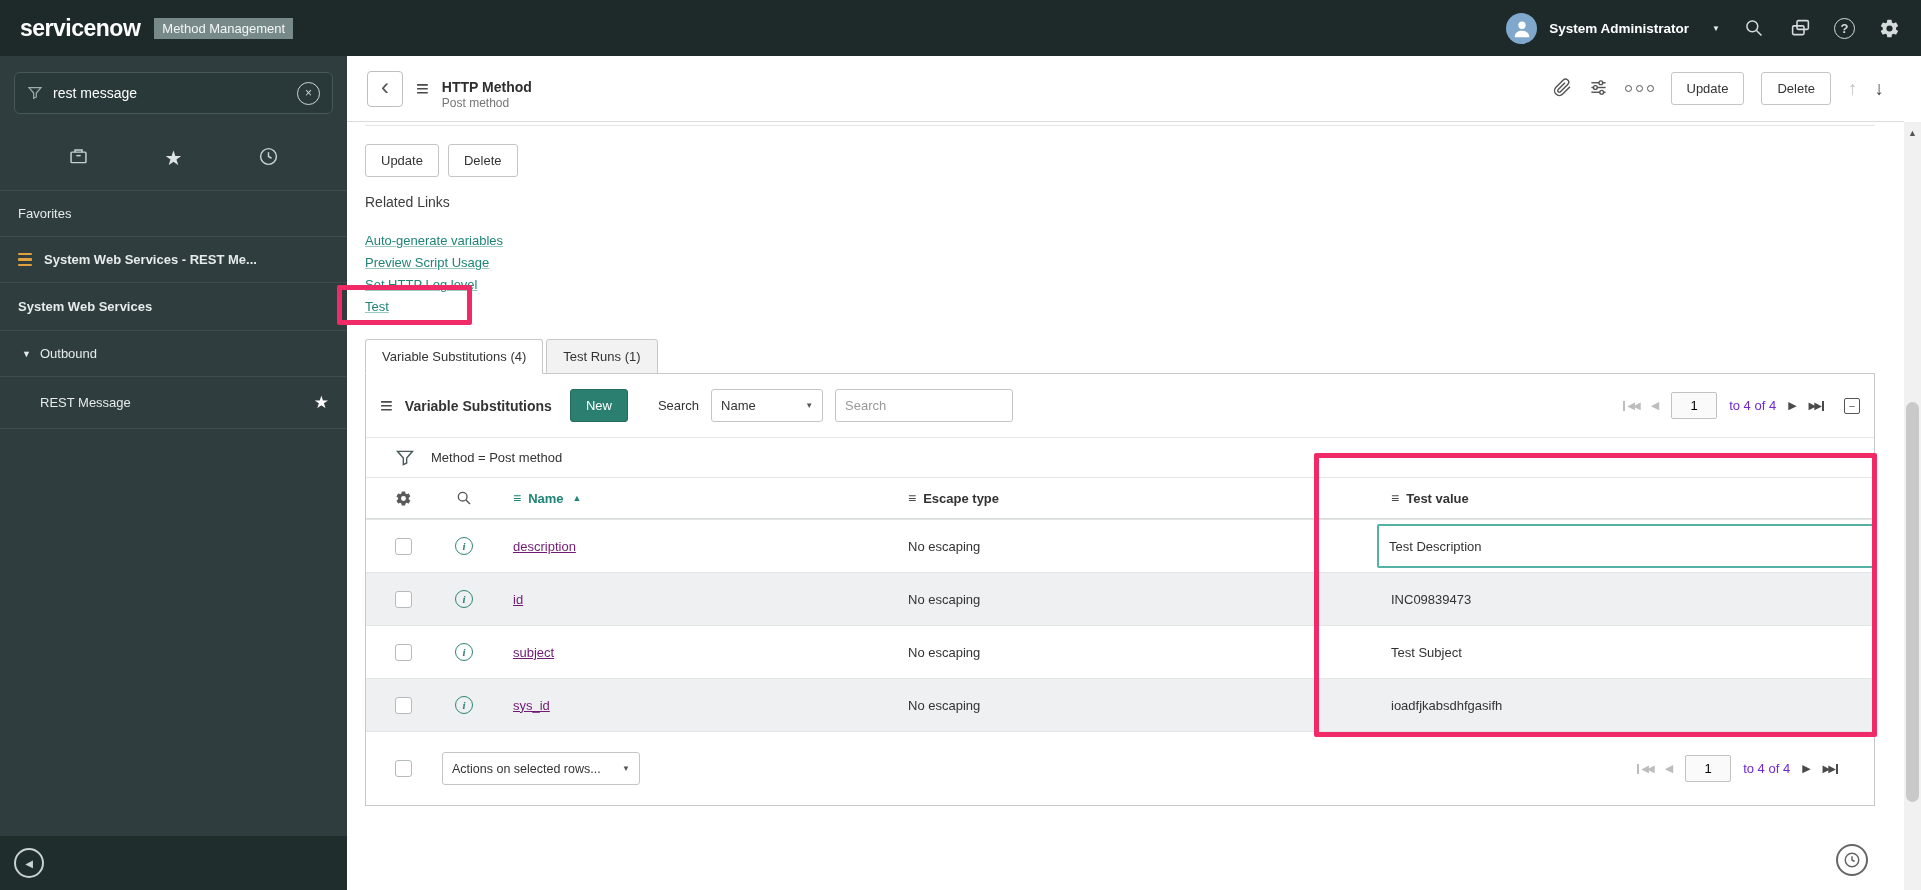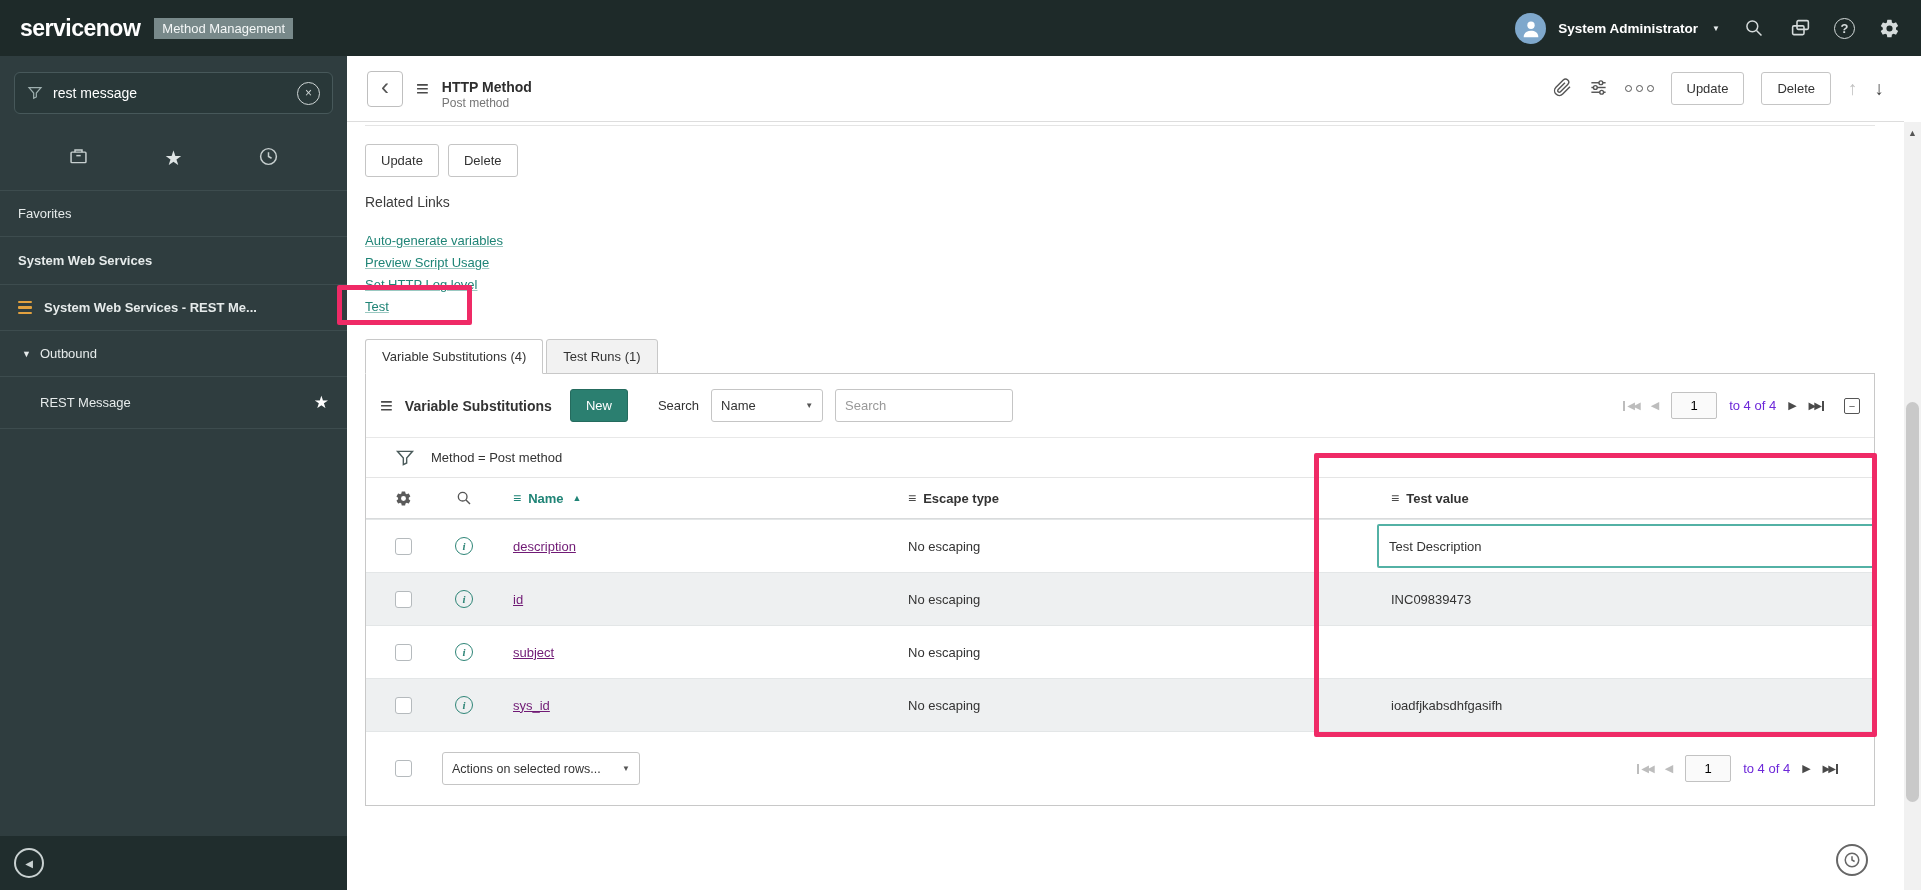--- a/index.html
+++ b/index.html
@@ -8,21 +8,21 @@
   body { position:relative; font-size:13px; color:#333; }
 
   
   .banner { position:absolute; top:0; left:0; right:0; height:56px; background:#1e2a29;
             display:flex; align-items:center; padding:0 20px; gap:14px; z-index:10; }
   .logo { color:#fff; font-size:23px; font-weight:bold; letter-spacing:-0.5px; }
   .app-label { background:#78898a; color:#f4f7f7; font-size:13px; padding:3px 8px; }
   .banner-right { margin-left:auto; display:flex; align-items:center; gap:22px; }
   .avatar { width:31px; height:31px; border-radius:50%; background:#7fa8cc; overflow:hidden;
             display:flex; align-items:center; justify-content:center; }
-  .user-menu { display:flex; align-items:center; gap:14px; color:#fff; font-size:13.5px;
+  .user-menu { display:flex; align-items:center; gap:23px; color:#fff; font-size:13.5px;
                font-weight:bold; margin-left:-10px; }
   .user-menu .caret { font-size:8px; color:#e8eded; }
   .banner-icon { display:inline-flex; align-items:center; justify-content:center; width:24px; height:24px; }
   .banner-icon svg { stroke:#d5dbdb; fill:none; stroke-width:1.8; }
   .help-glyph { width:21px; height:21px; border:1.8px solid #d5dbdb; border-radius:50%;
                 color:#d5dbdb; font-size:13px; font-weight:bold; display:flex;
                 align-items:center; justify-content:center; }
 
   
   .sidebar { position:absolute; top:56px; left:0; bottom:0; width:347px; background:#2f3d3f;
@@ -227,29 +227,29 @@
       <span class="glyph">★</span>
     </span>
     <span>
       <svg width="21" height="21" viewBox="0 0 24 24">
         <circle cx="12" cy="12" r="9"></circle>
           <path d="M12 7v5l3.5 2"></path>
       </svg>
     </span>
   </div>
   <div class="side-row fav-title">Favorites</div>
-  <div class="side-row section-title">System Web Services</div>
   <div class="side-row fav-item">
     <span class="fav-item-icon">
         <i></i>
         <i></i>
         <i></i>
       </span>
     <span>System Web Services - REST Me...</span>
   </div>
+  <div class="side-row section-title">System Web Services</div>
   <div class="side-row outbound">
     <span class="tri glyph">▼</span>
     <span>Outbound</span>
   </div>
   <div class="side-row rest-msg">
     <span>REST Message</span>
     <span class="star glyph">★</span>
   </div>
   <div class="sidebar-bottom">
     <span class="collapse-circle">
@@ -435,20 +435,23 @@
           <span class="info-icon">
             <span class="glyph">i</span>
           </span>
         </span>
       <span class="c-name">
           <a href="#" class="rec-link">subject</a>
         </span>
       <span class="c-esc">
           <span class="cell-text">No escaping</span>
         </span>
+      <span class="c-test">
+          <span class="cell-text">Test Subject</span>
+        </span>
     </div>
 
     <div class="lrow striped">
       <span class="c-check">
           <span class="cbx"></span>
         </span>
       <span class="c-info">
           <span class="info-icon">
             <span class="glyph">i</span>
           </span>

